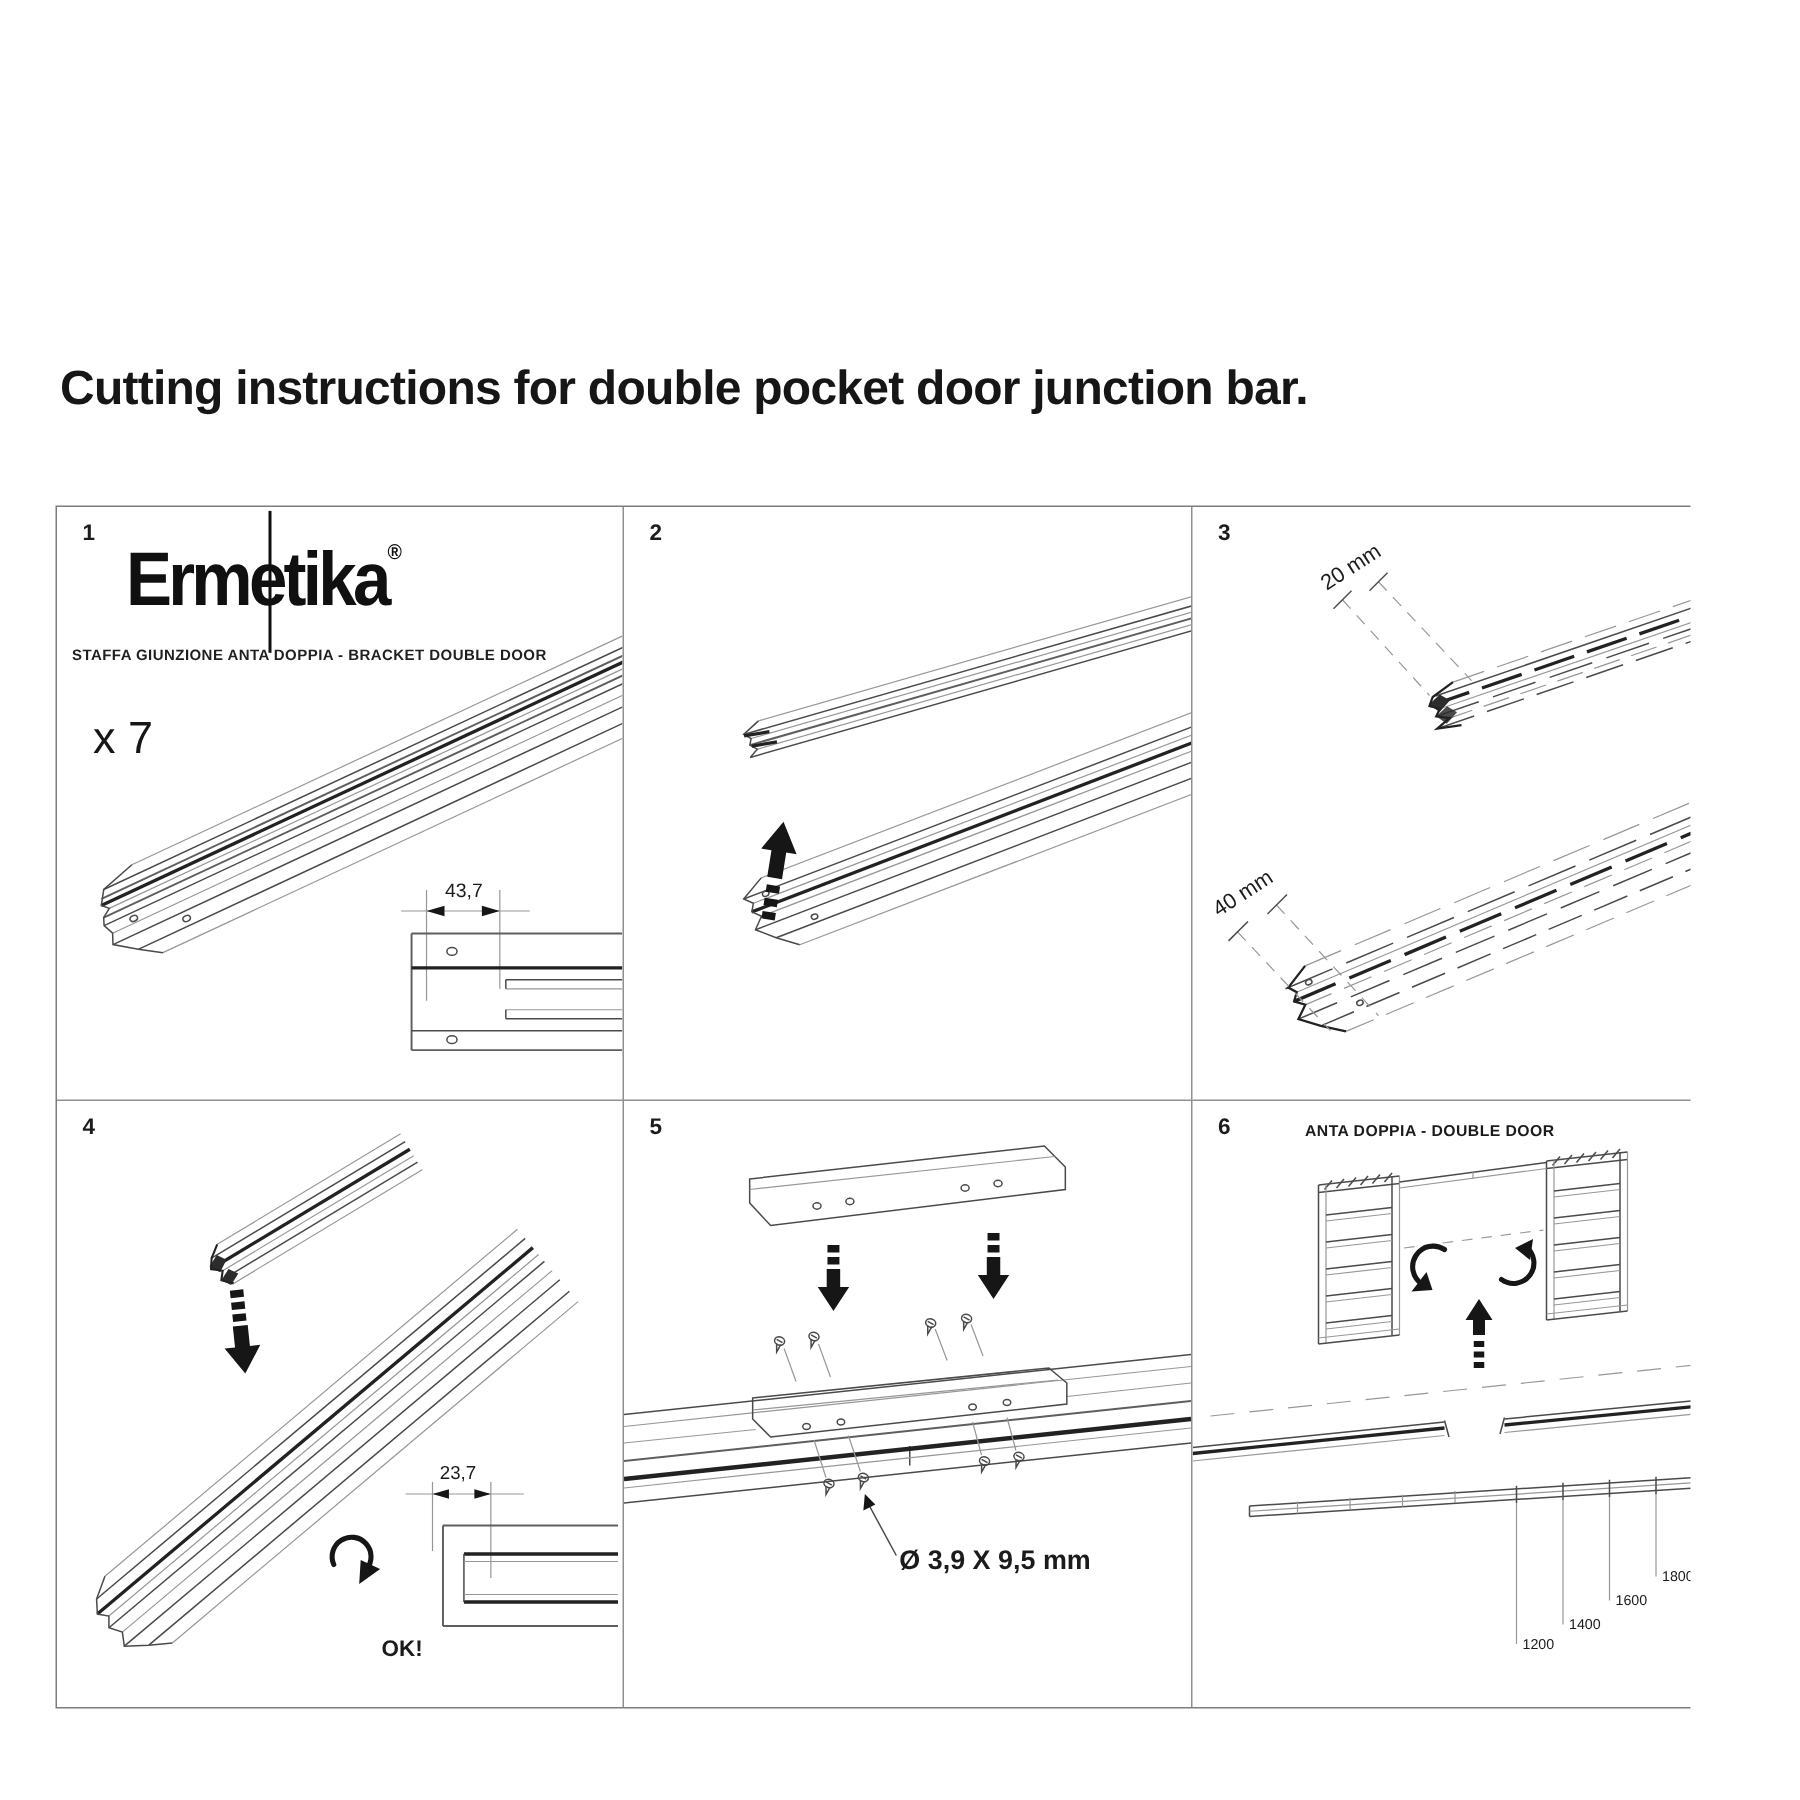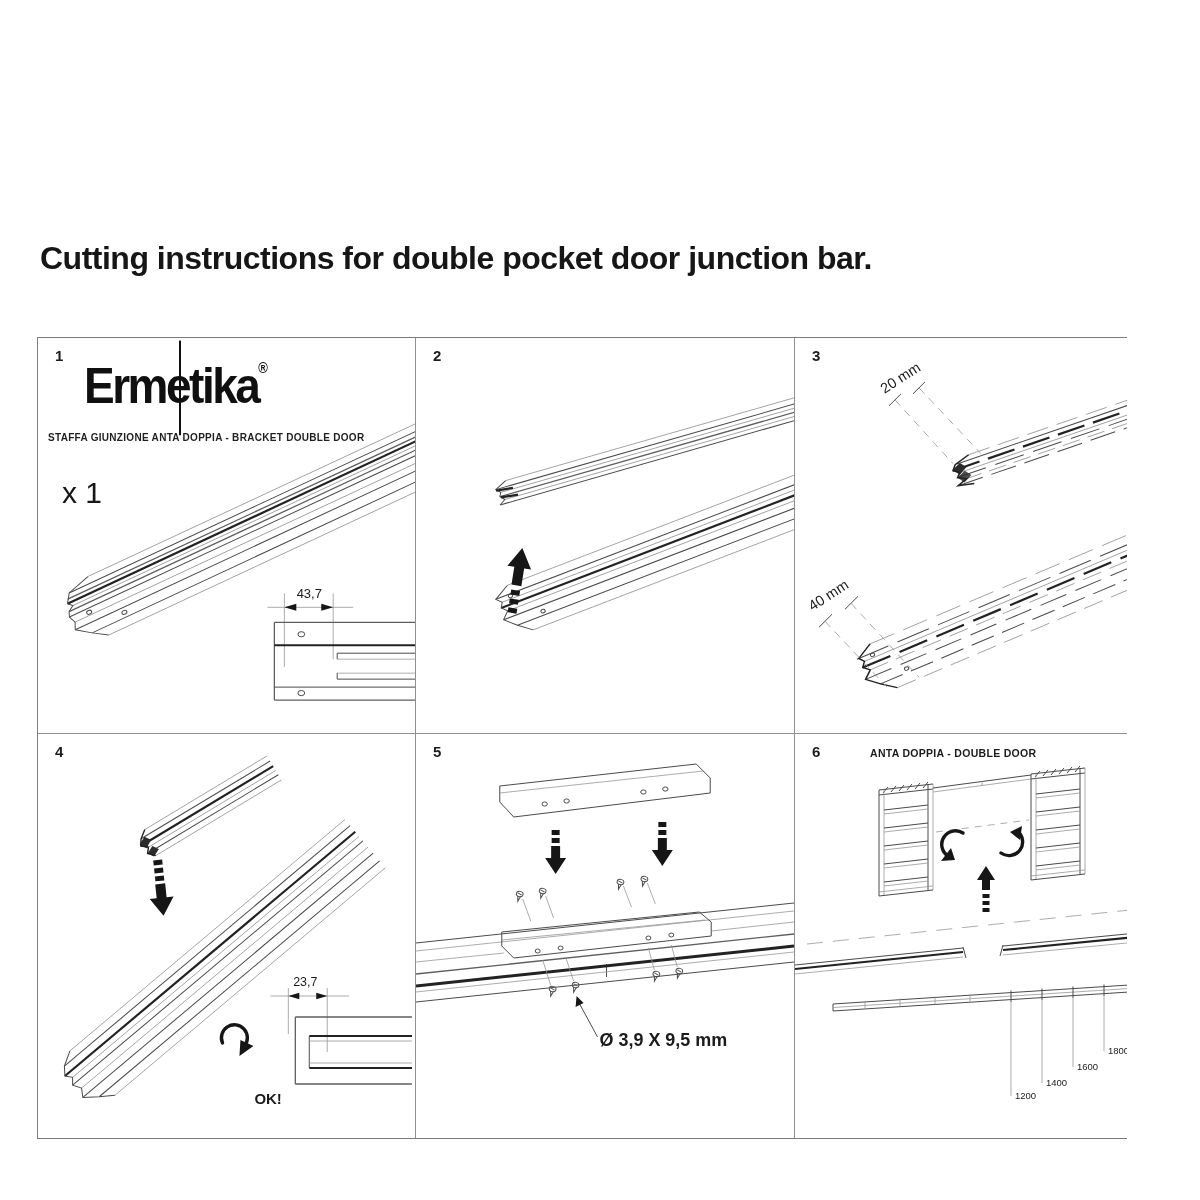--- a/index.html
+++ b/index.html
@@ -40,21 +40,21 @@
 <div class="page">
 
   <div class="title">Cutting instructions for double pocket door junction bar.</div>
 
   <div class="grid">
 
     <div class="panel">
       <span class="pnum">1</span>
       <div class="logo"><span>Erm</span><span class="logo-e"><span>e</span><i class="ebar"></i></span><span>tika</span><span class="reg">®</span></div>
       <div class="subtitle">STAFFA GIUNZIONE ANTA DOPPIA - BRACKET DOUBLE DOOR</div>
-      <div class="qty">x 1</div>
+      <div class="qty">x 7</div>
       <svg class="psvg" viewBox="0 0 378 396" preserveAspectRatio="none">
         <g transform="translate(26,268) rotate(-25)">
           <line x1="34" y1="-16" x2="430" y2="-16" class="s3"></line>
           <line x1="10" y1="-9" x2="430" y2="-9" class="s1"></line>
           <line x1="6" y1="-4" x2="430" y2="-4" class="s4"></line>
           <line x1="4" y1="0" x2="430" y2="0" class="s2"></line>
           <line x1="8" y1="4" x2="430" y2="4" class="s3"></line>
           <line x1="2" y1="8" x2="430" y2="8" class="s4"></line>
           <line x1="0" y1="13" x2="430" y2="13" class="s1"></line>
           <line x1="3" y1="20" x2="430" y2="20" class="s3"></line>

